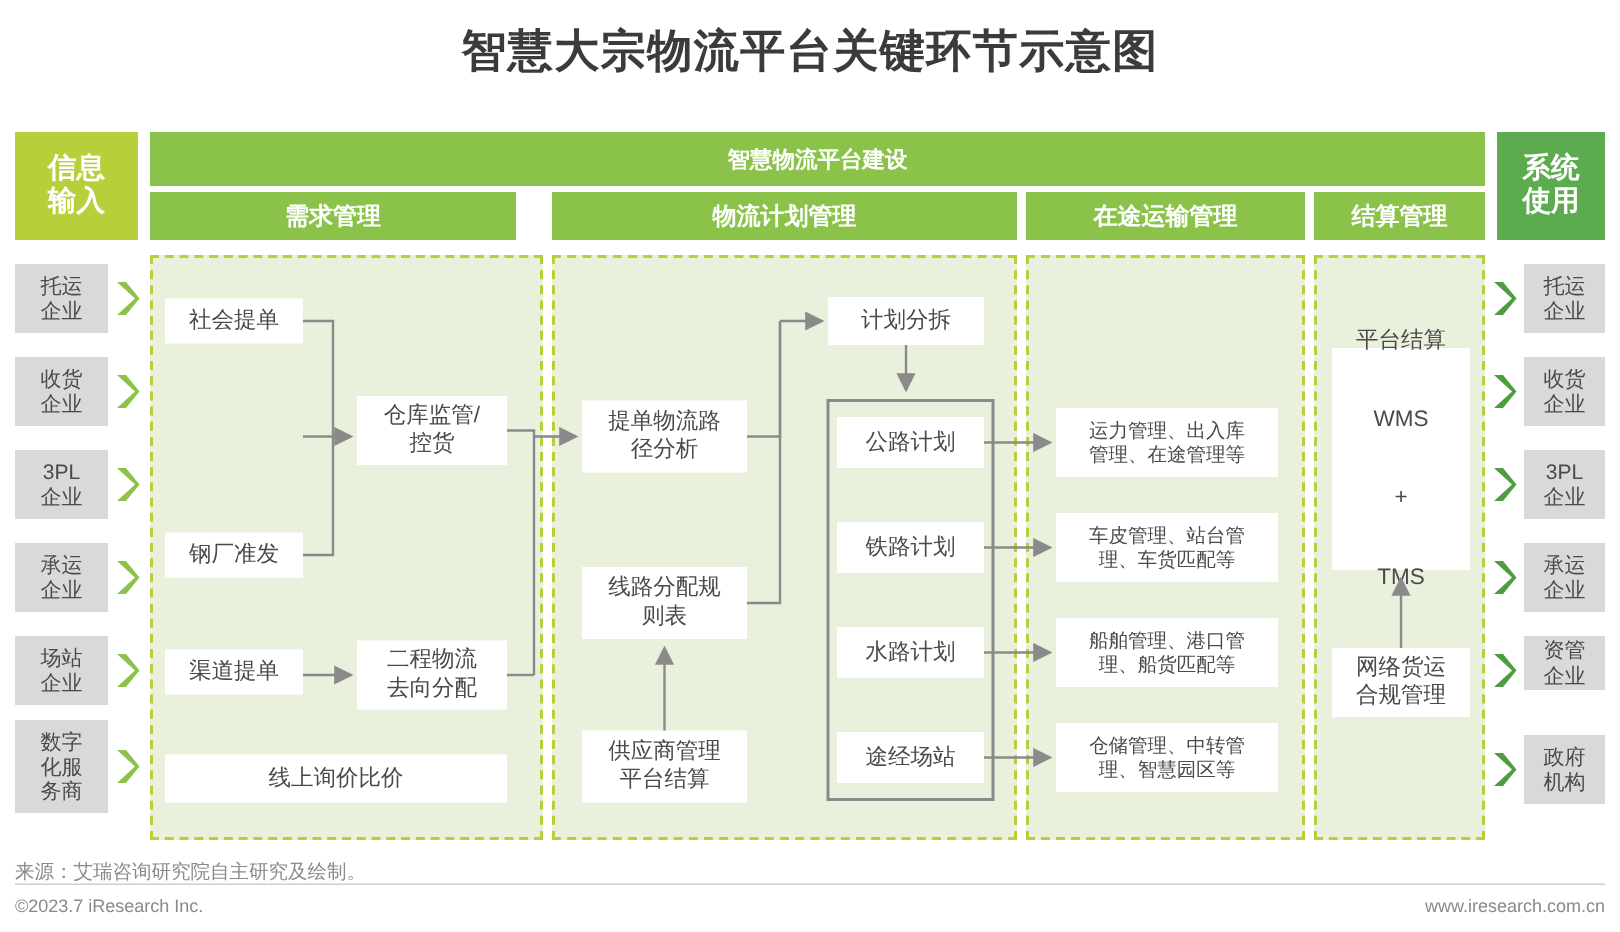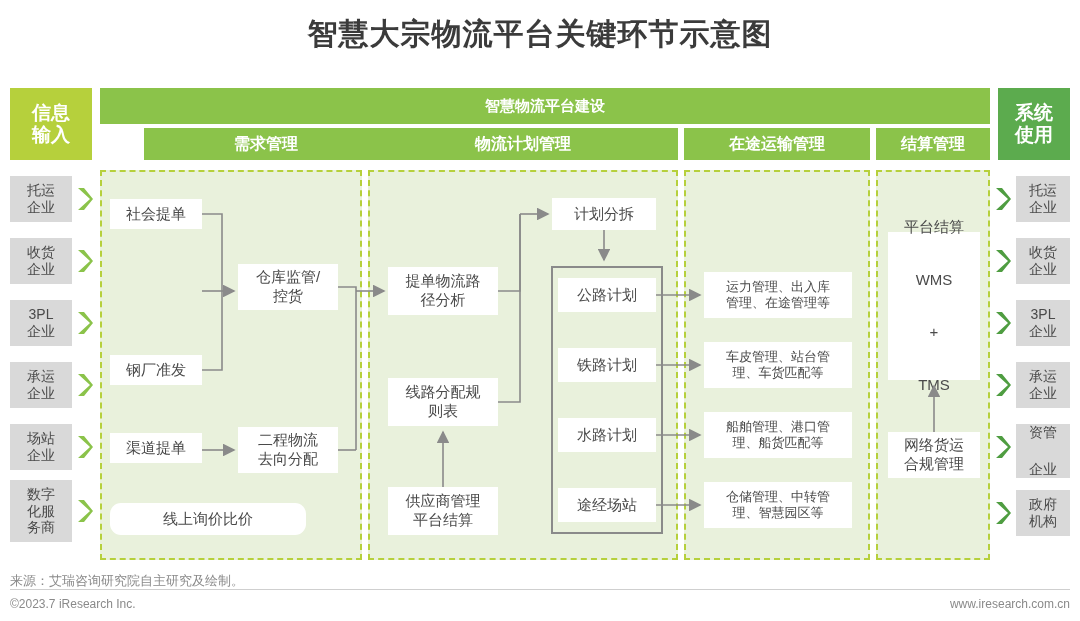--- a/index.html
+++ b/index.html
@@ -88,21 +88,21 @@
     <span>输入</span>
   </div>
 
   <div class="hdr-side hdr-right" style="left:998px;top:88px;width:72px;height:72px;">
     <span>系统</span>
     <span>使用</span>
   </div>
 
   <div class="hdr-wide" style="left:100px;top:88px;width:890px;height:36px;">智慧物流平台建设</div>
 
-  <div class="hdr-col" style="left:100px;top:128px;width:244px;height:32px;margin-left:44px;">需求管理</div>
+  <div class="hdr-col" style="left:100px;top:128px;width:244px;height:32px;">需求管理</div>
   <div class="hdr-col" style="left:368px;top:128px;width:310px;height:32px;">物流计划管理</div>
   <div class="hdr-col" style="left:684px;top:128px;width:186px;height:32px;">在途运输管理</div>
   <div class="hdr-col" style="left:876px;top:128px;width:114px;height:32px;">结算管理</div>
 
   <div class="panel" style="left:100px;top:170px;width:262px;height:390px;"></div>
   <div class="panel" style="left:368px;top:170px;width:310px;height:390px;"></div>
   <div class="panel" style="left:684px;top:170px;width:186px;height:390px;"></div>
   <div class="panel" style="left:876px;top:170px;width:114px;height:390px;"></div>
 
   <div class="chip" style="left:10px;top:176px;width:62px;height:46px;">
@@ -140,21 +140,21 @@
     <span>企业</span>
   </div>
   <div class="chip" style="left:1016px;top:300px;width:54px;height:46px;">
     <span>3PL</span>
     <span>企业</span>
   </div>
   <div class="chip" style="left:1016px;top:362px;width:54px;height:46px;">
     <span>承运</span>
     <span>企业</span>
   </div>
-  <div class="chip" style="left:1016px;top:424px;width:54px;height:54px;justify-content:space-between;">
+  <div class="chip" style="left:1016px;top:424px;width:54px;height:36px;">
     <span>资管</span>
     <span>企业</span>
   </div>
   <div class="chip" style="left:1016px;top:490px;width:54px;height:46px;">
     <span>政府</span>
     <span>机构</span>
   </div>
 
   <div class="node" style="left:110px;top:199px;width:92px;height:30px;">社会提单</div>
   <div class="node" style="left:110px;top:355px;width:92px;height:30px;">钢厂准发</div>
@@ -163,21 +163,21 @@
   <div class="node" style="left:238px;top:264px;width:100px;height:46px;flex-direction:column;">
     <span>仓库监管/</span>
     <span>控货</span>
   </div>
 
   <div class="node" style="left:238px;top:427px;width:100px;height:46px;flex-direction:column;">
     <span>二程物流</span>
     <span>去向分配</span>
   </div>
 
-  <div class="node" style="left:110px;top:503px;width:196px;height:32px;border-radius:11px;">线上询价比价</div>
+  <div class="node" style="left:110px;top:503px;width:228px;height:32px;">线上询价比价</div>
 
   <div class="node" style="left:388px;top:267px;width:110px;height:48px;flex-direction:column;">
     <span>提单物流路</span>
     <span>径分析</span>
   </div>
 
   <div class="node" style="left:388px;top:378px;width:110px;height:48px;flex-direction:column;">
     <span>线路分配规</span>
     <span>则表</span>
   </div>

